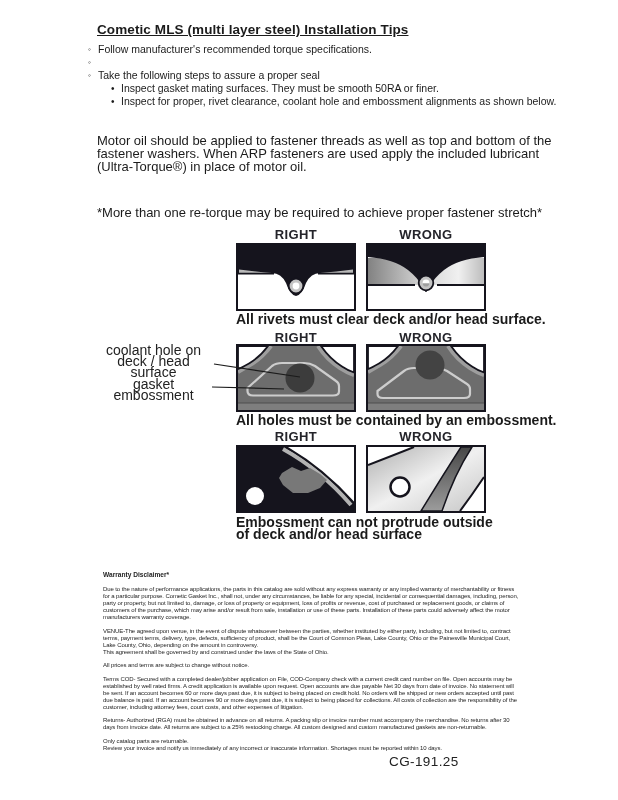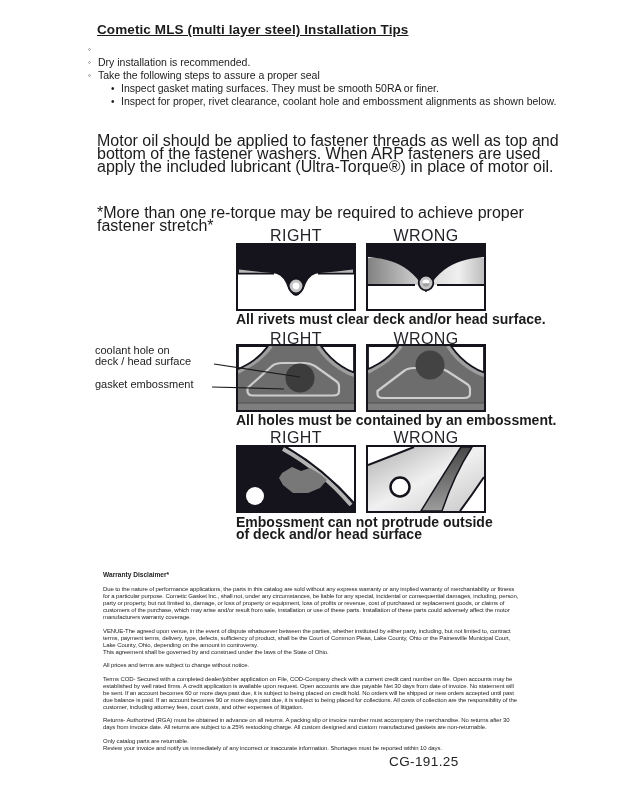--- a/index.html
+++ b/index.html
@@ -11,50 +11,50 @@
   .title{
     position:absolute;left:97px;top:22px;font-size:13.5px;font-weight:bold;
     text-decoration:underline;letter-spacing:.1px;
   }
   .bullets{position:absolute;left:88px;top:43px;width:486px;font-size:10.5px;line-height:13px;}
   .brow{display:flex;}
   .bmark{flex:none;width:10px;font-size:8.5px;line-height:13px;}
   .brow.sub{margin-left:23px;}
   .brow.sub .bmark{font-size:10px;}
   .diesel-heading{position:absolute;left:97px;top:116px;font-size:12px;font-weight:bold;}
-  .para{position:absolute;left:97px;width:468px;font-size:16px;line-height:13px;}
+  .para{position:absolute;left:97px;width:468px;font-size:13px;line-height:13px;}
   .p-oil{top:134px;}
   .p-retorque{top:167px;}
   .p-note{top:206px;}
-  .dlabel{position:absolute;width:120px;text-align:center;font-size:16px;letter-spacing:.4px;color:#24242a;}
+  .dlabel{position:absolute;width:120px;text-align:center;font-size:13px;letter-spacing:.4px;color:#24242a;font-weight:bold;}
   .dbox{position:absolute;width:116px;height:64px;border:2px solid #15141d;background:#fff;}
   .dbox svg{display:block;}
   .caption{position:absolute;left:236px;font-size:14px;font-weight:bold;line-height:12px;}
-  .callout{position:absolute;left:95px;width:117px;text-align:left;font-size:11px;line-height:11px;color:#222;}
+  .callout{position:absolute;left:95px;width:117px;text-align:center;font-size:14px;line-height:11px;color:#222;}
   .leader{position:absolute;left:100px;top:342px;pointer-events:none;}
   .warranty{position:absolute;left:103px;top:571px;width:418px;font-size:6px;line-height:7px;letter-spacing:-0.1px;color:#252525;}
   .warranty h4{margin:0 0 8px 0;font-size:6.6px;letter-spacing:0;}
   .warranty p{margin:0 0 6.5px 0;}
   .warranty p.tight{margin-bottom:0;}
   .doc-number{position:absolute;left:389px;top:754px;font-size:13.5px;letter-spacing:.4px;color:#222;}
 </style>
 </head>
 <body>
 
 <div id="page">
 
   <div class="title">Cometic MLS (multi layer steel) Installation Tips</div>
 
   <div class="bullets">
     <div class="brow">
       <span class="bmark">◦</span>
+      <span>Follow manufacturer's recommended torque specifications.</span>
     </div>
     <div class="brow">
       <span class="bmark">◦</span>
-      <span>Dry installation is recommended.</span>
     </div>
     <div class="brow">
       <span class="bmark">◦</span>
       <span>Take the following steps to assure a proper seal</span>
     </div>
     <div class="brow sub">
       <span class="bmark">•</span>
       <span>Inspect gasket mating surfaces.  They must be smooth 50RA or finer.</span>
     </div>
     <div class="brow sub">

